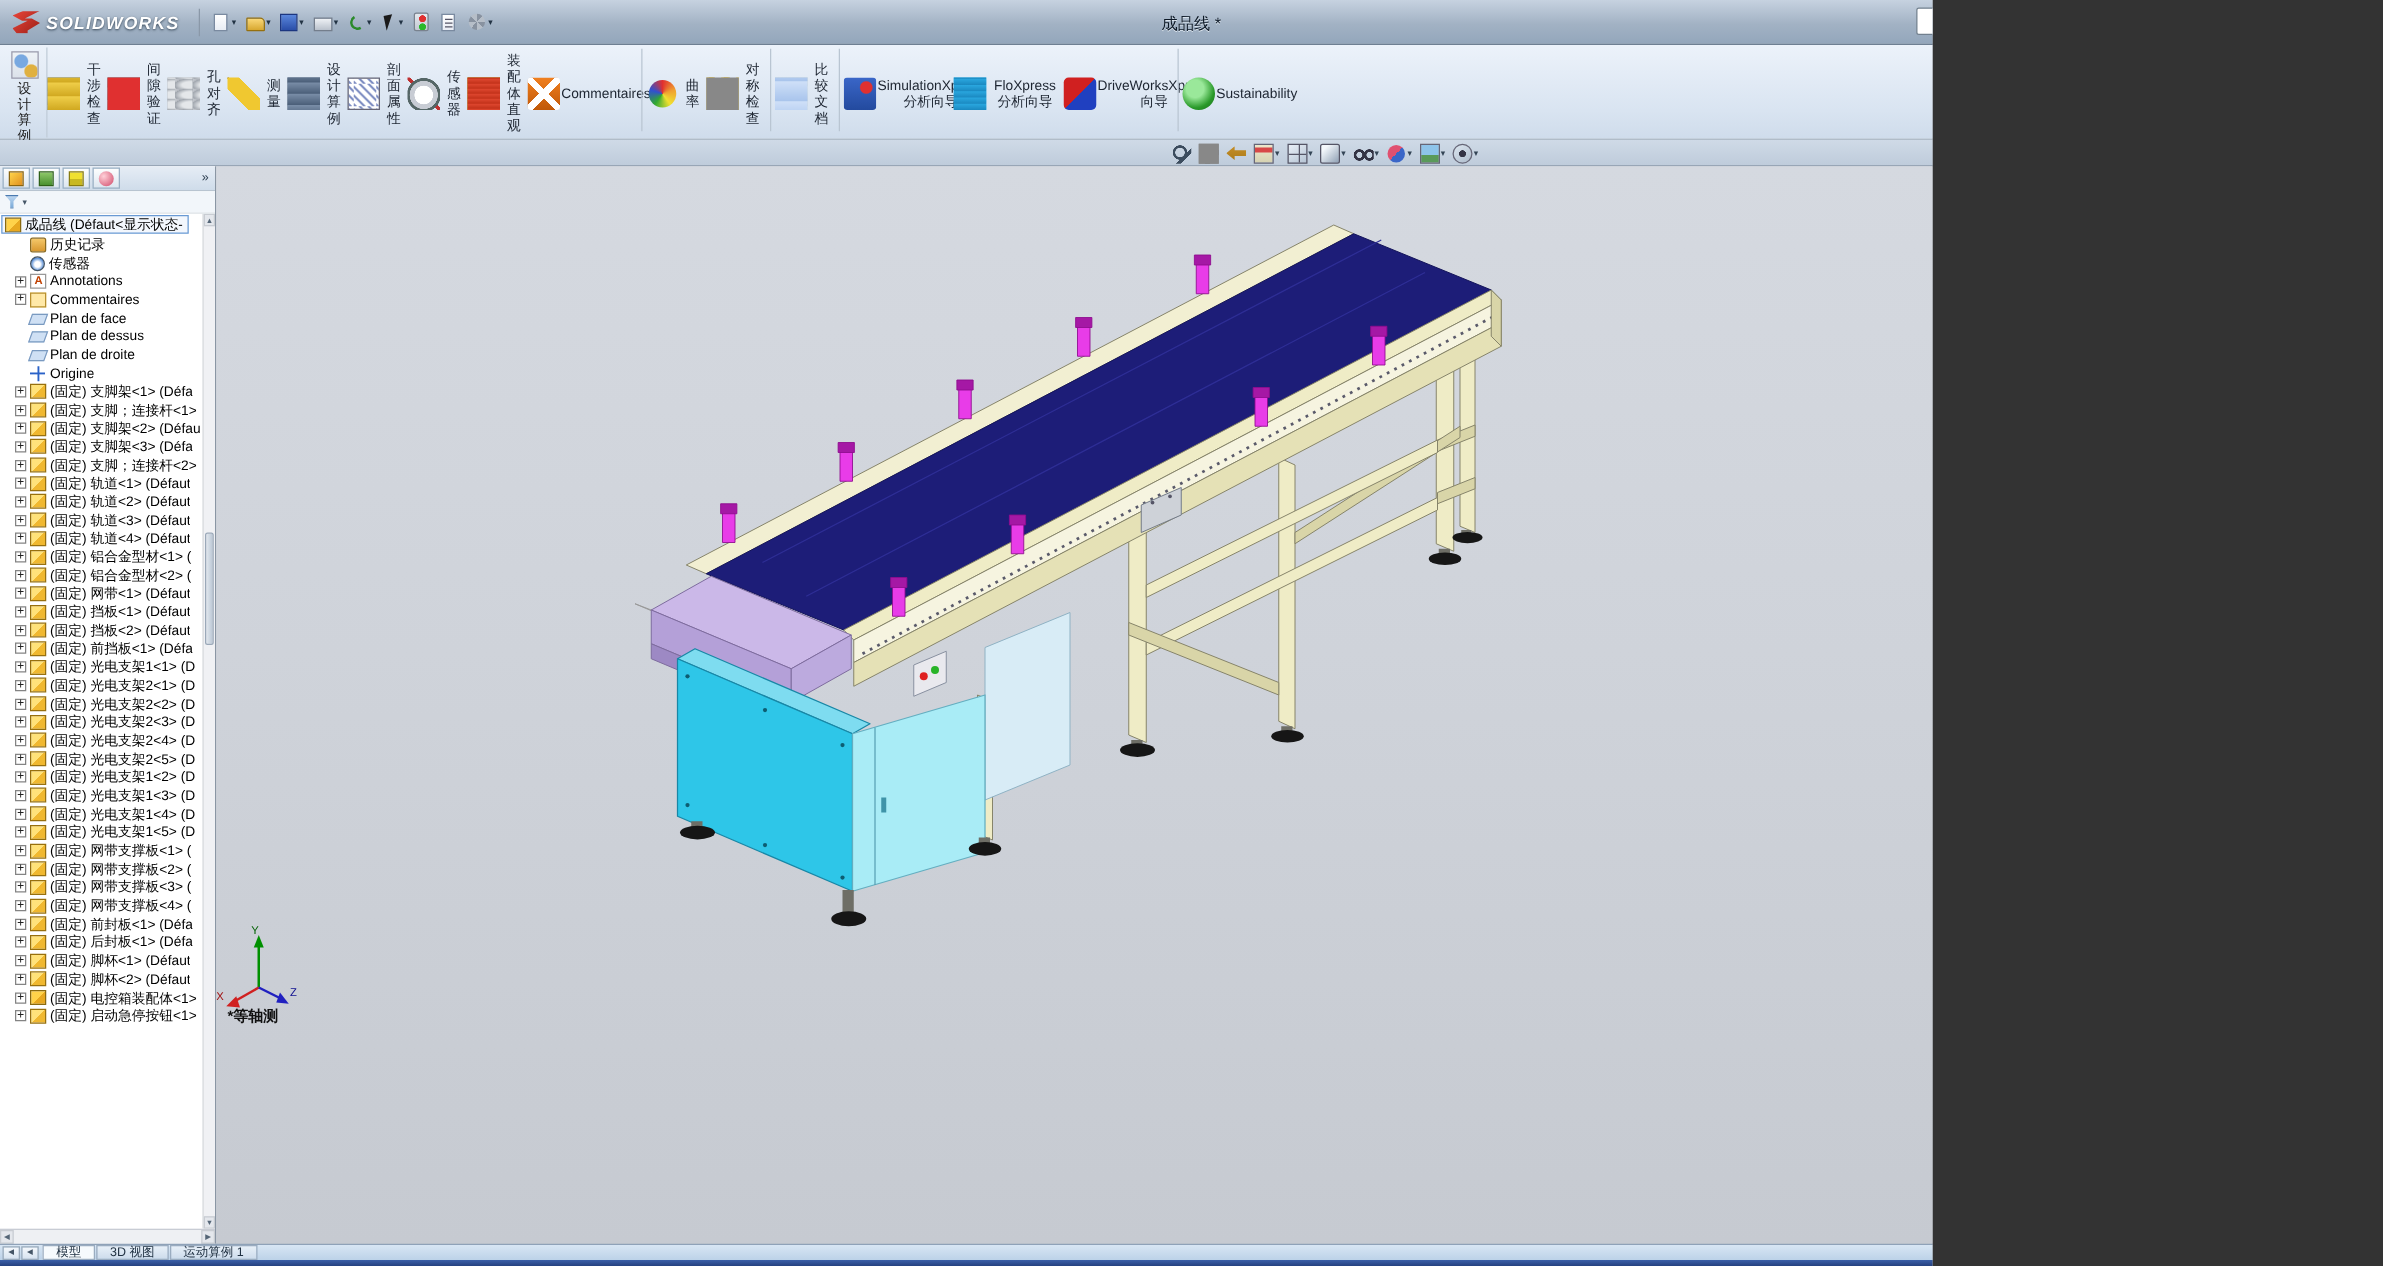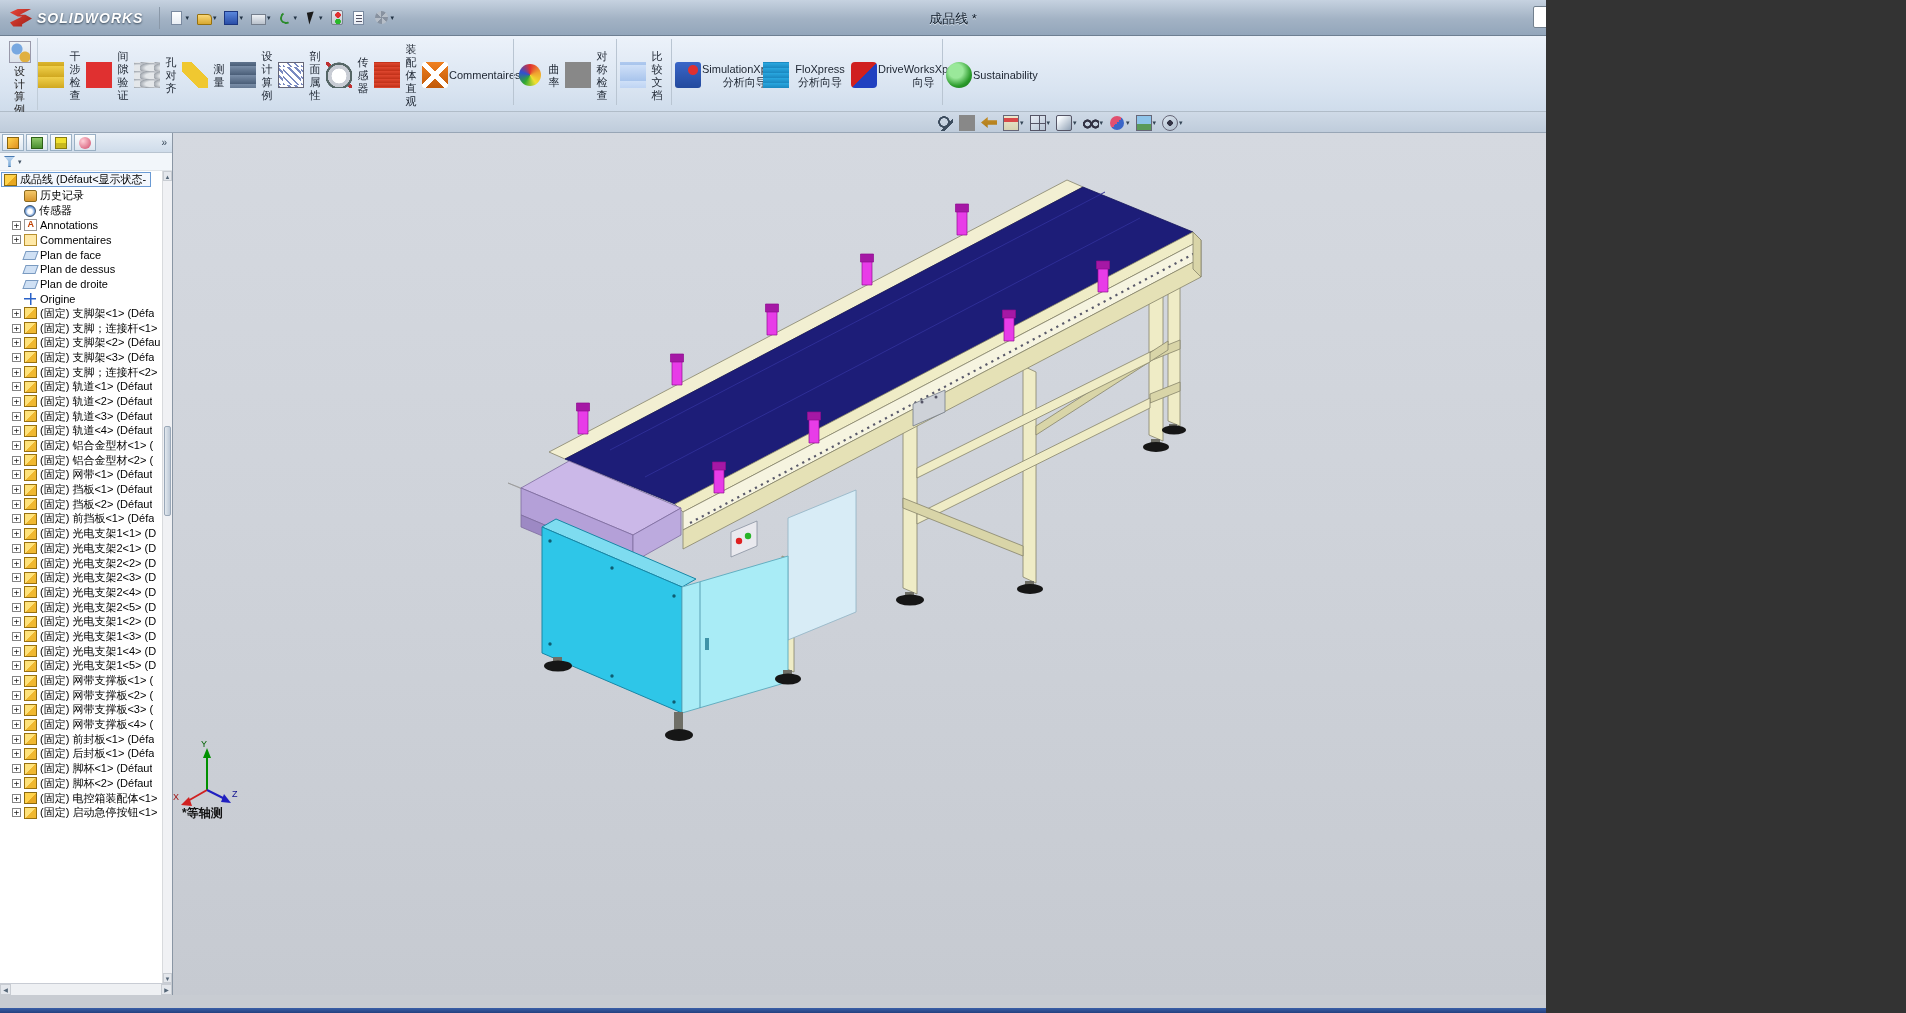--- a/index.html
+++ b/index.html
@@ -712,15 +712,26 @@
           <span class="tpi tp-file-explorer"></span>
         </div><div class="tpbtn">
           <span class="tpi tp-view-palette"></span>
         </div><div class="tpbtn">
           <span class="tpi tp-appearances"></span>
         </div><div class="tpbtn">
           <span class="tpi tp-custom-properties"></span>
         </div></div>
   </div>
 
+  <div class="bottombar">
+    <div style="display:flex;gap:1px">
+        <div class="bscroll">◀</div>
+        <div class="bscroll">◀</div>
+      </div>
+    <div class="btabs">
+        <div class="btab active">模型</div>
+        <div class="btab">3D 视图</div>
+        <div class="btab">运动算例 1</div>
+      </div>
+  </div>
   <div class="taskbar-edge"></div>
 
 </div>
 
 </body></html>

